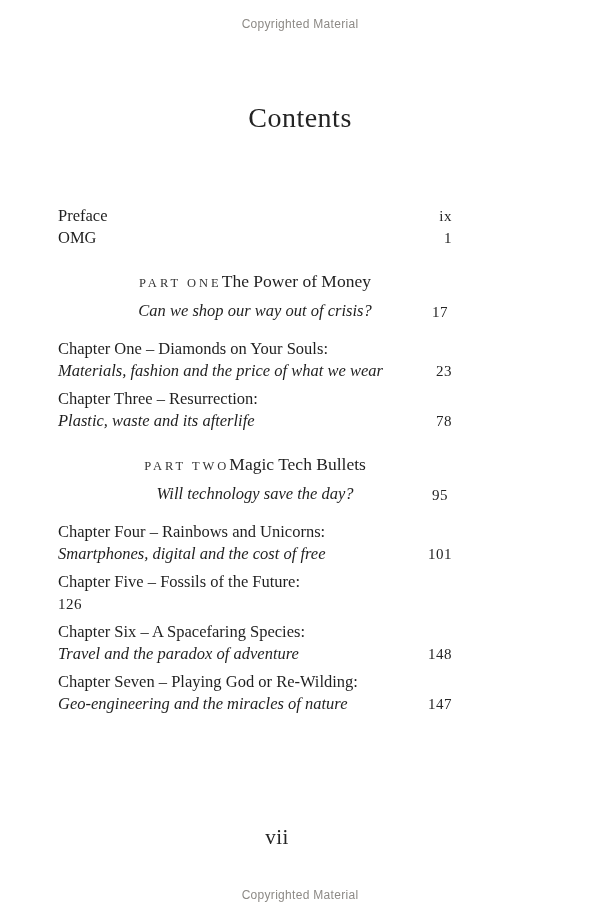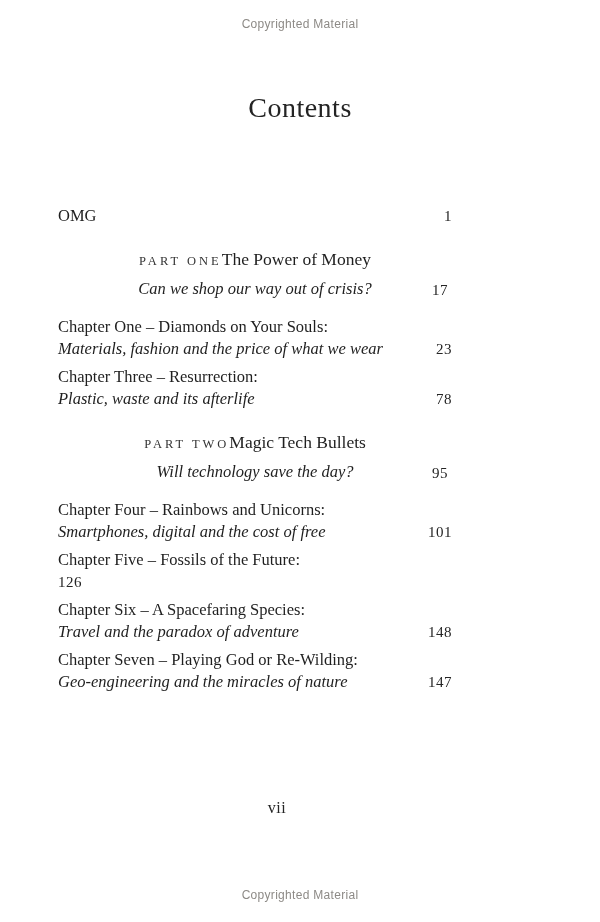--- a/index.html
+++ b/index.html
@@ -21,21 +21,21 @@
     text-align:center;
     font-family:"Liberation Sans","DejaVu Sans",sans-serif;
     font-size:12px;
     color:#8d8a86;
     letter-spacing:0.3px;
   }
   .notice-top { top:17px; }
   .notice-bottom { top:888px; }
   .book-title {
     position:absolute;
-    top:92px;
+    top:102px;
     width:100%;
     text-align:center;
     font-size:28px;
     font-weight:normal;
     letter-spacing:0.5px;
     color:#242424;
   }
   .toc {
     position:absolute;
     top:205px;
@@ -86,40 +86,44 @@
   .chapter-title { line-height:22px; }
   .chapter-sub {
     display:flex;
     justify-content:space-between;
     align-items:baseline;
     line-height:22px;
   }
   .chapter-sub .sub-text { font-style:italic; }
   .folio {
     position:absolute;
-    top:799px;
+    top:825px;
     left:0;
     width:554px;
     text-align:center;
-    font-size:16px;
+    font-size:21px;
     letter-spacing:0.5px;
     color:#242424;
   }
 </style>
 </head>
 <body>
 
 <div class="page">
 
   <div class="notice notice-top">Copyrighted Material</div>
 
   <h1 class="book-title">Contents</h1>
 
   <div class="toc">
 
+    <div class="fm-row">
+      <span>Preface</span>
+      <span class="pagenum">ix</span>
+    </div>
 
     <div class="fm-row">
       <span>OMG</span>
       <span class="pagenum">1</span>
     </div>
 
     <div class="part-heading">
       <span class="part-label">PART ONE</span><span class="part-title">The Power of Money</span>
     </div>
     <div class="part-sub">

